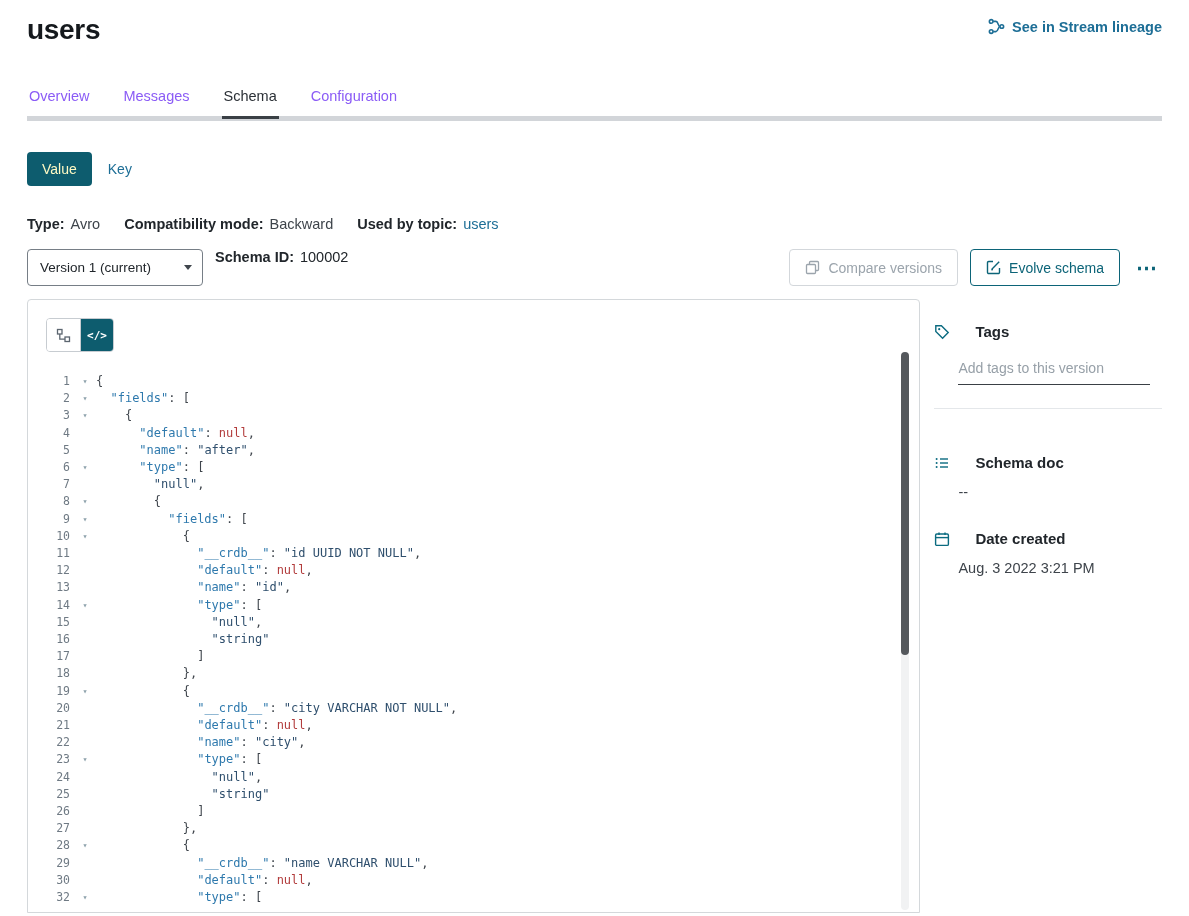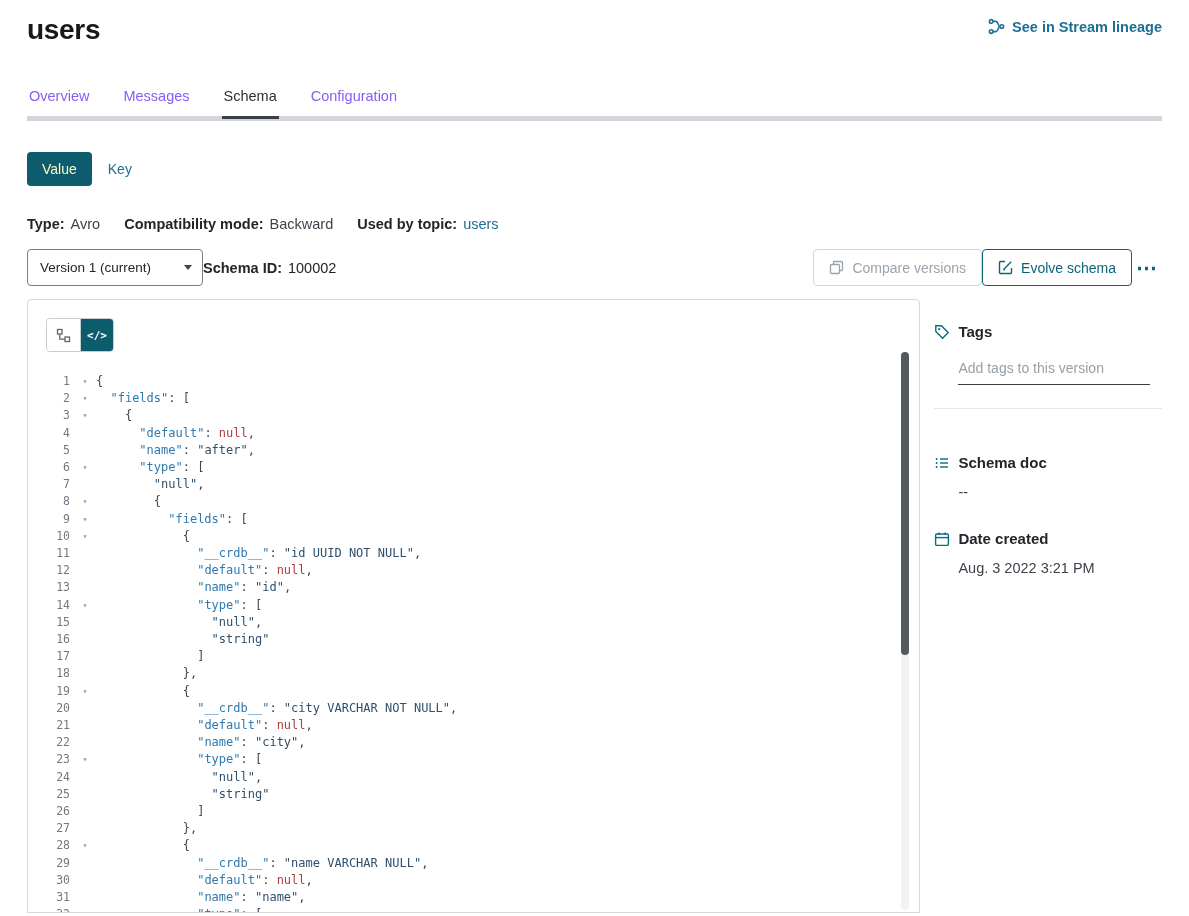--- a/index.html
+++ b/index.html
@@ -28,21 +28,21 @@
   .btn-key { background:none; border:none; color:#1d6e96; font-size:14px;
     font-family:inherit; padding:9px 16px; cursor:pointer;text-align:right; }
 
   
   .meta-row { margin-top:30px; display:flex; align-items:center; gap:6px; font-size:14.5px; color:#3e444b; }
   .meta-label { font-weight:700; color:#21262b; }
   .meta-gap { width:12px; }
   .meta-link { color:#1d6e96; cursor:pointer; }
 
   
-  .version-row { margin-top:17px; display:flex; align-items:center; }
+  .version-row { margin-top:17px; display:flex; gap:12px; }
   .select-wrap { position:relative; }
   select { appearance:none; -webkit-appearance:none; width:176px; height:37px;
     border:1px solid #767e86; border-radius:4px; background:#fff; padding:0 28px 0 12px;
     font-size:13.5px; font-family:inherit; color:#21262b; cursor:pointer; }
   .select-caret { position:absolute; right:11px; top:16px; width:0; height:0; pointer-events:none;
     border-left:4.5px solid transparent; border-right:4.5px solid transparent; border-top:5.5px solid #3f454c; }
   .schema-id { font-size:14.5px; display:flex; gap:6px; }
   .spacer { flex:1; }
   .btn { display:flex; align-items:center; gap:8px; height:37px; padding:0 15px;
     background:#fff; border-radius:4px; font-size:14px; font-family:inherit; cursor:pointer; }
@@ -73,21 +73,21 @@
   .tk-k { color:#2e79ad; }
   .tk-s { color:#2f4f6d; }
   .tk-n { color:#b23c3c; }
 
   .scrollbar { position:absolute; top:52px; right:10px; bottom:2px; width:8px;
     background:#f1f2f3; border-radius:4px; }
   .scroll-thumb { width:8px; height:303px; background:#54585c; border-radius:4px; cursor:grab; }
 
   
   .sidebar { width:228px; margin-left:14px; padding-top:24px; }
-  .side-heading { display:flex; align-items:center; gap:8px; font-size:15px; font-weight:700; color:#21262b; }
+  .side-heading { display:flex; align-items:center; gap:25px; font-size:15px; font-weight:700; color:#21262b; }
   .tags-input { display:block; margin:16px 0 0 24px; width:192px; border:none;
     border-bottom:1px solid #3a4045; font-size:14px; font-family:inherit; padding:4px 0 8px 0;
     color:#21262b; outline:none; background:transparent; }
   .tags-input::placeholder { color:#97a0a8; }
   .side-divider { border:none; border-top:1px solid #e4e7ea; margin-top:23px; }
   .side-value { margin:13px 0 0 24px; font-size:14.5px; color:#3e444b; }
   .mt-45 { margin-top:45px; } .mt-30 { margin-top:30px; }
 </style>
 </head>
 <body>
@@ -328,25 +328,20 @@
             <span class="ln">29</span>
             <span class="fold"></span>
             <span class="codetext"><span class="tk-p">              </span><span class="tk-k">"__crdb__"</span><span class="tk-p">: </span><span class="tk-s">"name VARCHAR NULL"</span><span class="tk-p">,</span></span>
           </div>
           <div class="code-row">
             <span class="ln">30</span>
             <span class="fold"></span>
             <span class="codetext"><span class="tk-p">              </span><span class="tk-k">"default"</span><span class="tk-p">: </span><span class="tk-n">null</span><span class="tk-p">,</span></span>
           </div>
           <div class="code-row">
-            <span class="ln">31</span>
-            <span class="fold"></span>
-            <span class="codetext"><span class="tk-p">              </span><span class="tk-k">"name"</span><span class="tk-p">: </span><span class="tk-s">"name"</span><span class="tk-p">,</span></span>
-          </div>
-          <div class="code-row">
             <span class="ln">32</span>
             <span class="fold">▾</span>
             <span class="codetext"><span class="tk-p">              </span><span class="tk-k">"type"</span><span class="tk-p">: [</span></span>
           </div>
         </div>
       <div class="scrollbar">
         <div class="scroll-thumb"></div>
       </div>
     </div>
 

